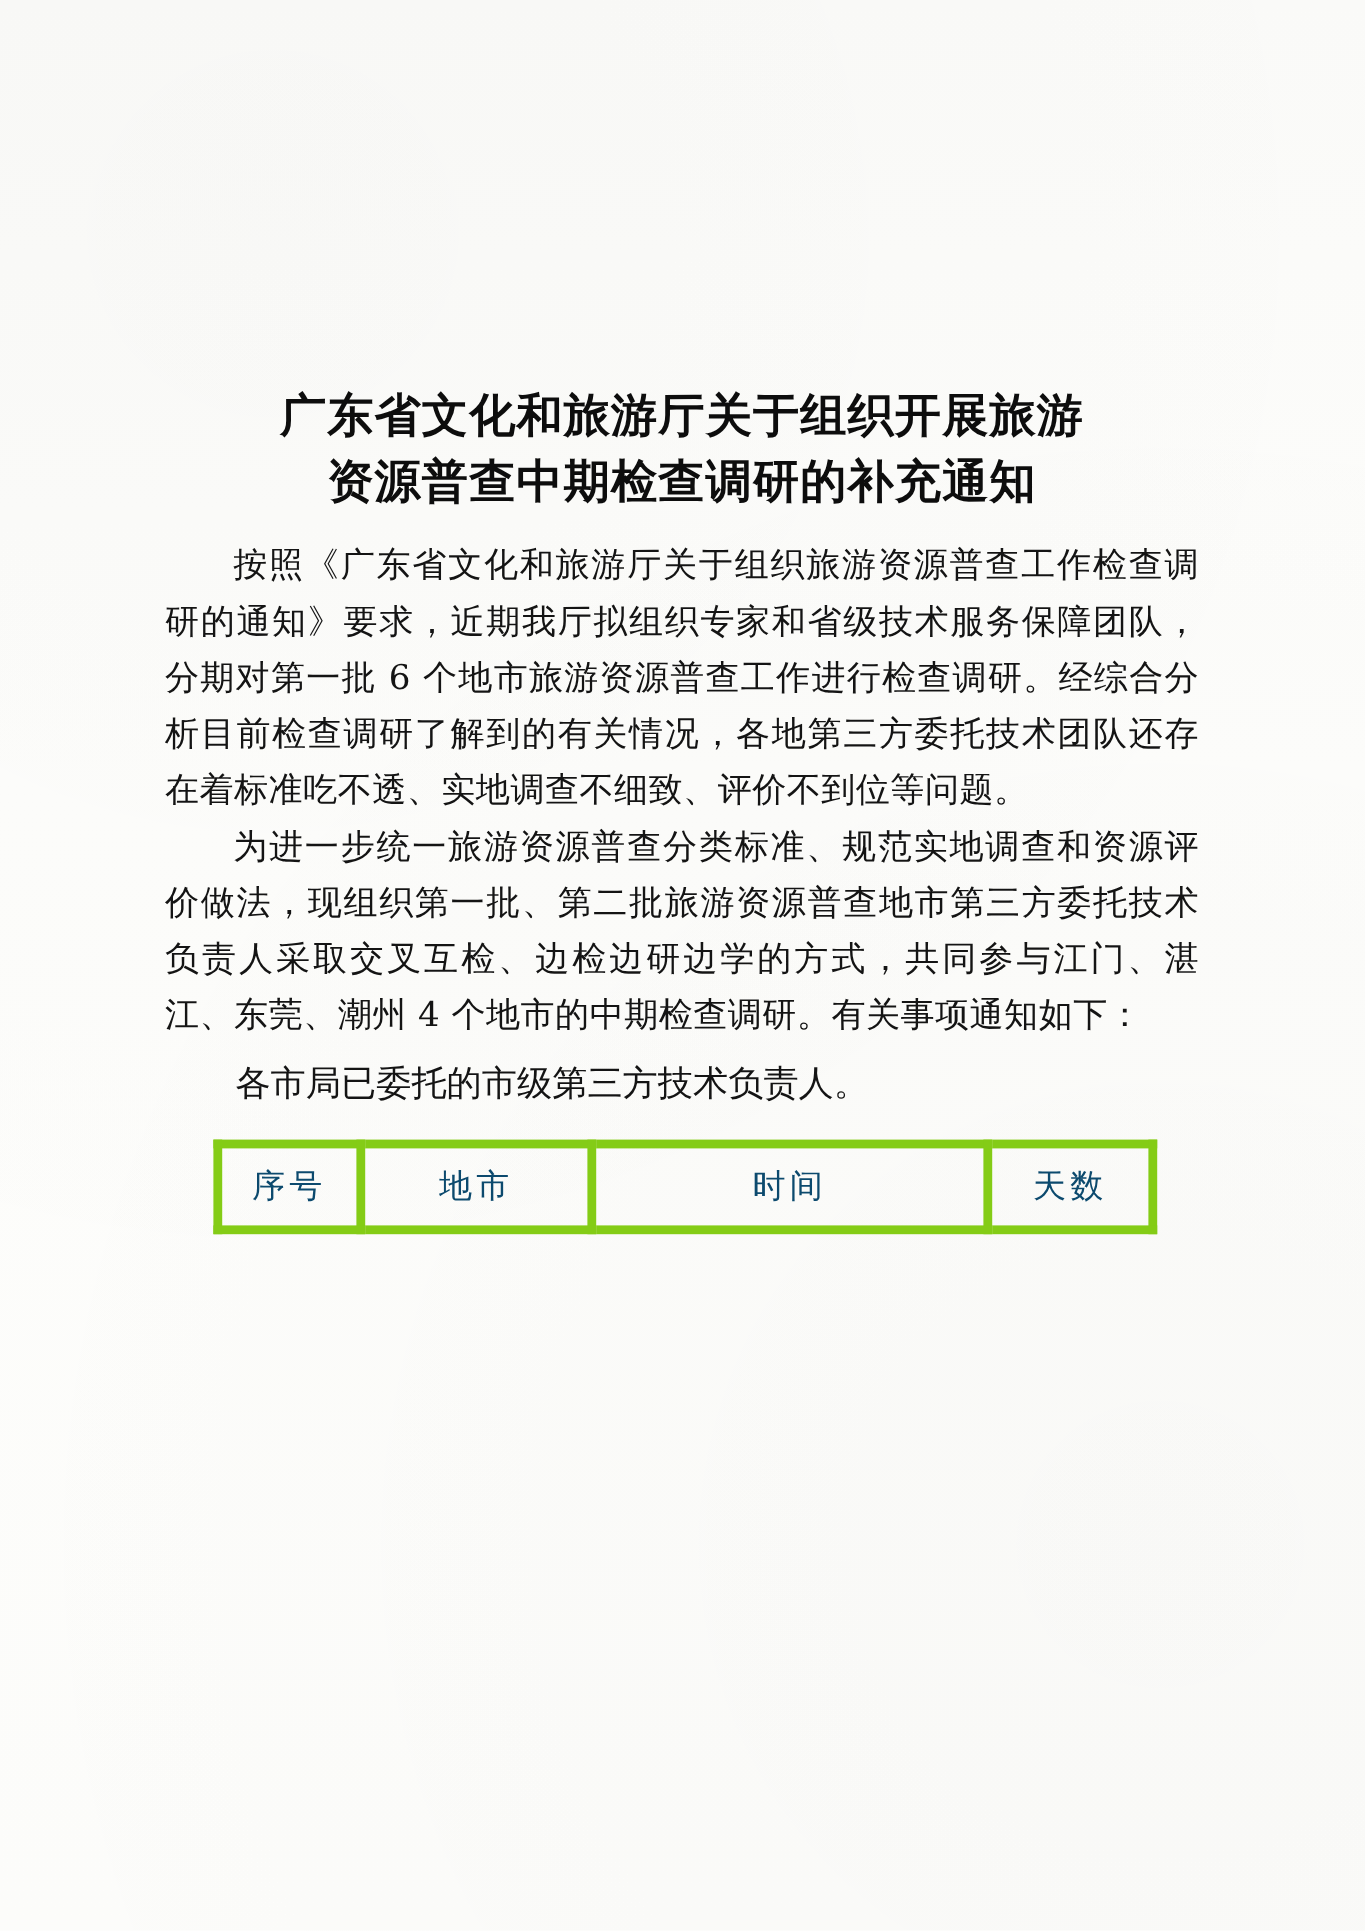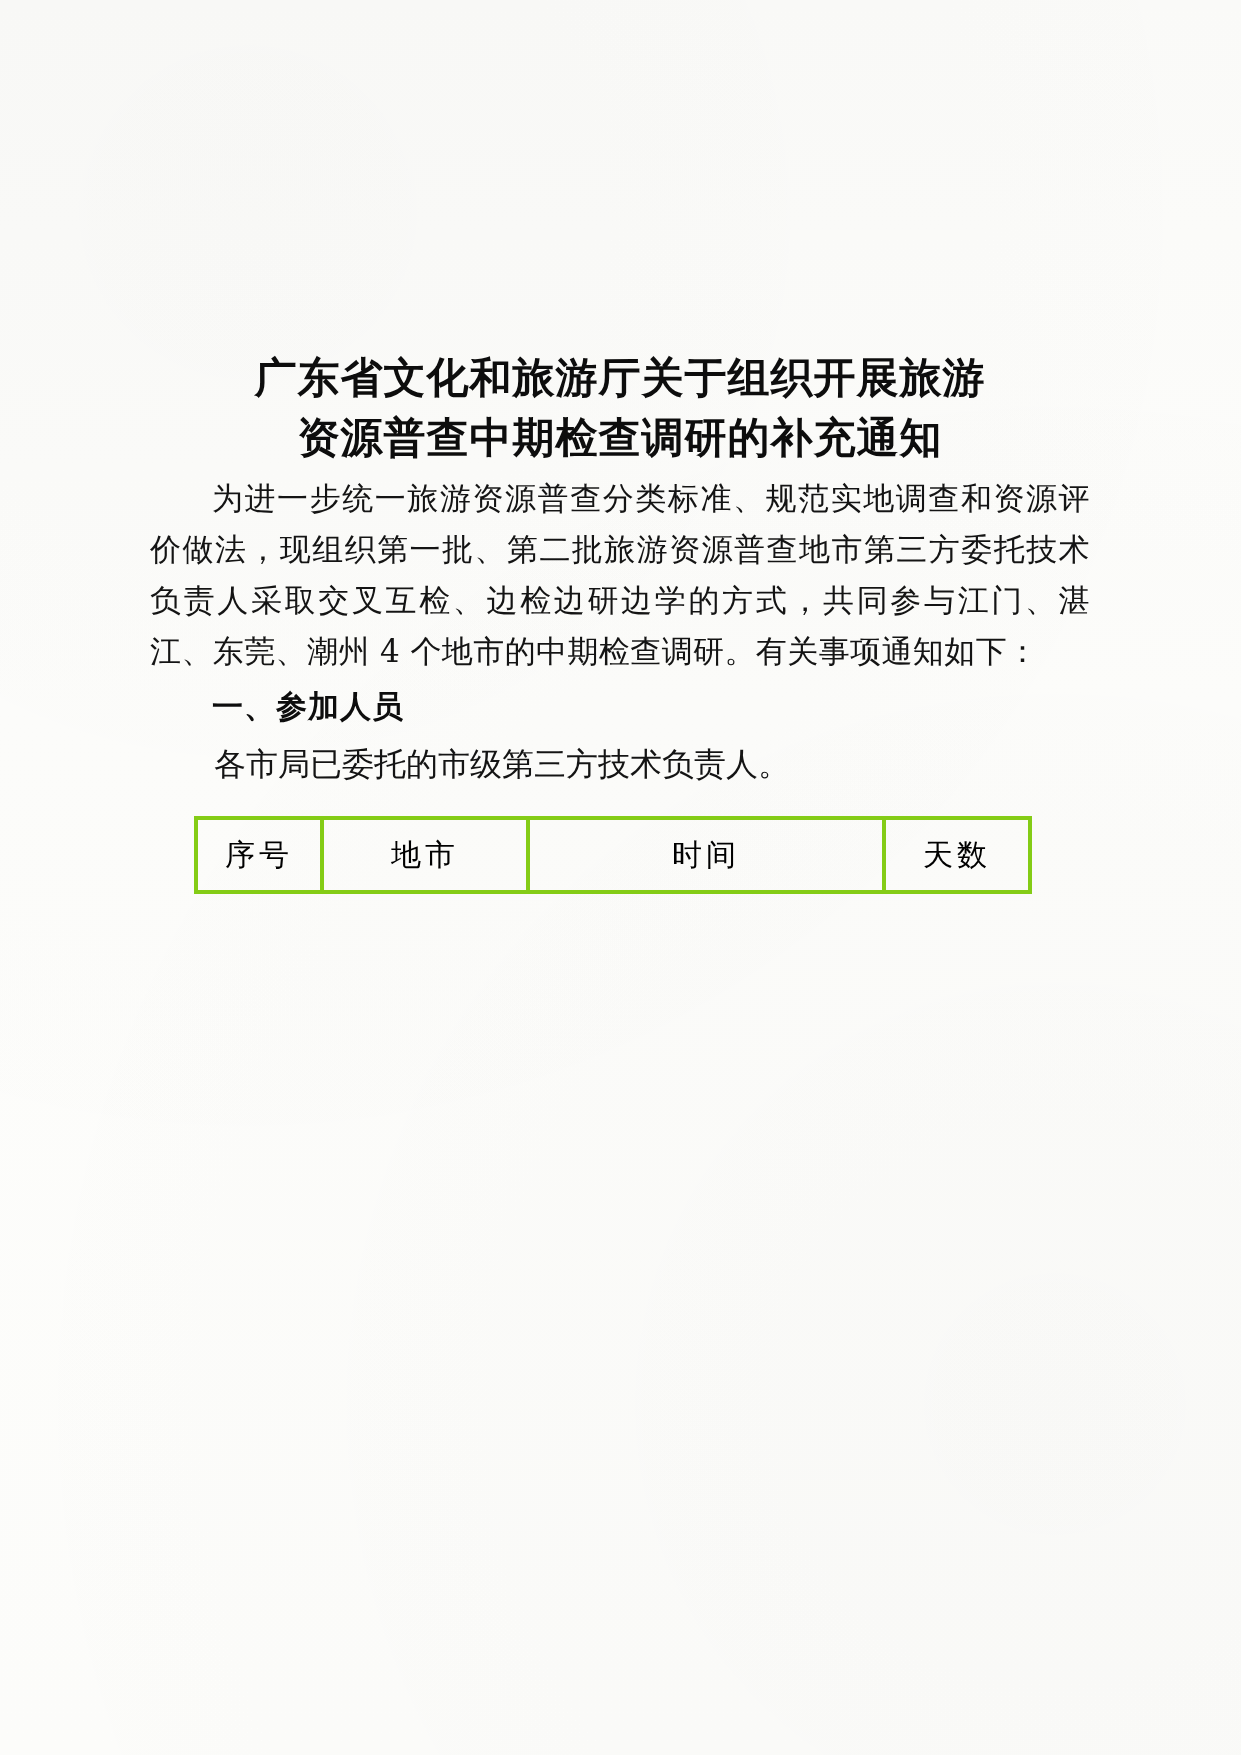--- a/index.html
+++ b/index.html
@@ -101,26 +101,26 @@
   .schedule-wrap {
     padding-top: 26px;
     padding-left: 44px;
   }
   table.schedule {
     border-collapse: collapse;
     width: 790px;
     table-layout: fixed;
   }
   table.schedule th {
-    border: 4px solid #84cc16;
+    border: 8px solid #84cc16;
     height: 68px;
     font-weight: normal;
     font-size: 30px;
     letter-spacing: 4px;
-    color: #000000;
+    color: #0c4a6e;
     text-align: center;
     vertical-align: middle;
     font-family: "DejaVu Serif", serif;
   }
   .col-no   { width: 120px; }
   .col-city { width: 200px; }
   .col-time { width: 350px; border-radius: 23px; }
   .col-days { width: 140px; }
 </style>
 </head>
@@ -128,24 +128,24 @@
 
 <div class="page">
   <div class="paper-noise"></div>
 
   <div class="content">
 
     <h1 class="doc-title">广东省文化和旅游厅关于组织开展旅游
 资源普查中期检查调研的补充通知</h1>
 
 
+    <p class="body-par">按照《广东省文化和旅游厅关于组织旅游资源普查工作检查调研的通知》要求，近期我厅拟组织专家和省级技术服务保障团队，分期对第一批 6 个地市旅游资源普查工作进行检查调研。经综合分析目前检查调研了解到的有关情况，各地第三方委托技术团队还存在着标准吃不透、实地调查不细致、评价不到位等问题。</p>
 
     <p class="body-par tight">为进一步统一旅游资源普查分类标准、规范实地调查和资源评价做法，现组织第一批、第二批旅游资源普查地市第三方委托技术负责人采取交叉互检、边检边研边学的方式，共同参与江门、湛江、东莞、潮州 4 个地市的中期检查调研。有关事项通知如下：</p>
 
-    <h2 class="section-heading">一、参加人员</h2>
 
     <p class="section-body">各市局已委托的市级第三方技术负责人。</p>
 
 
     <div class="schedule-wrap">
       <table class="schedule">
         <thead>
           <tr>
             <th class="col-no">序号</th>
             <th class="col-city">地市</th>

